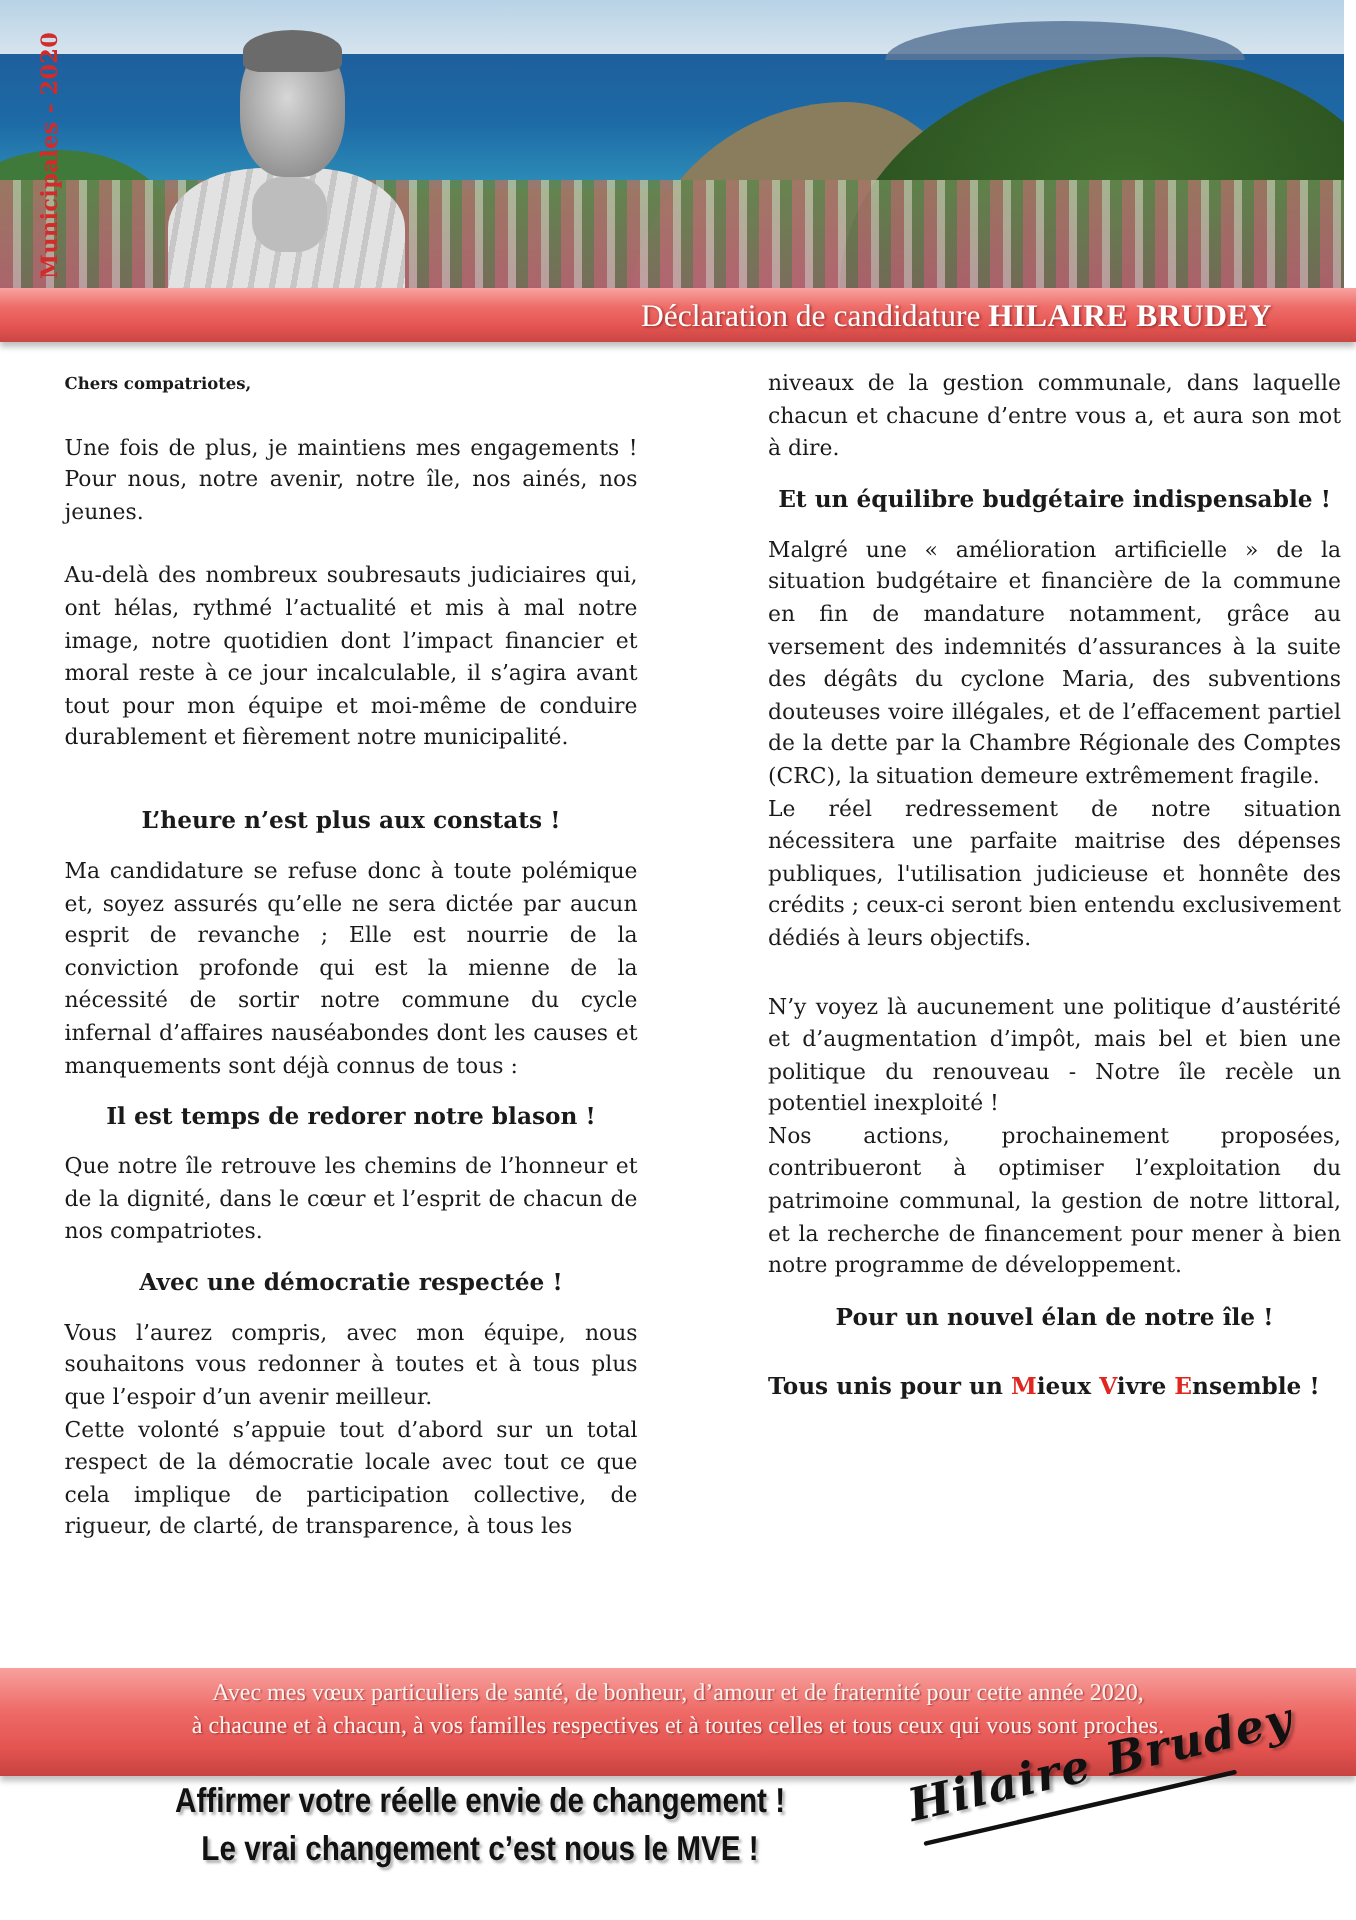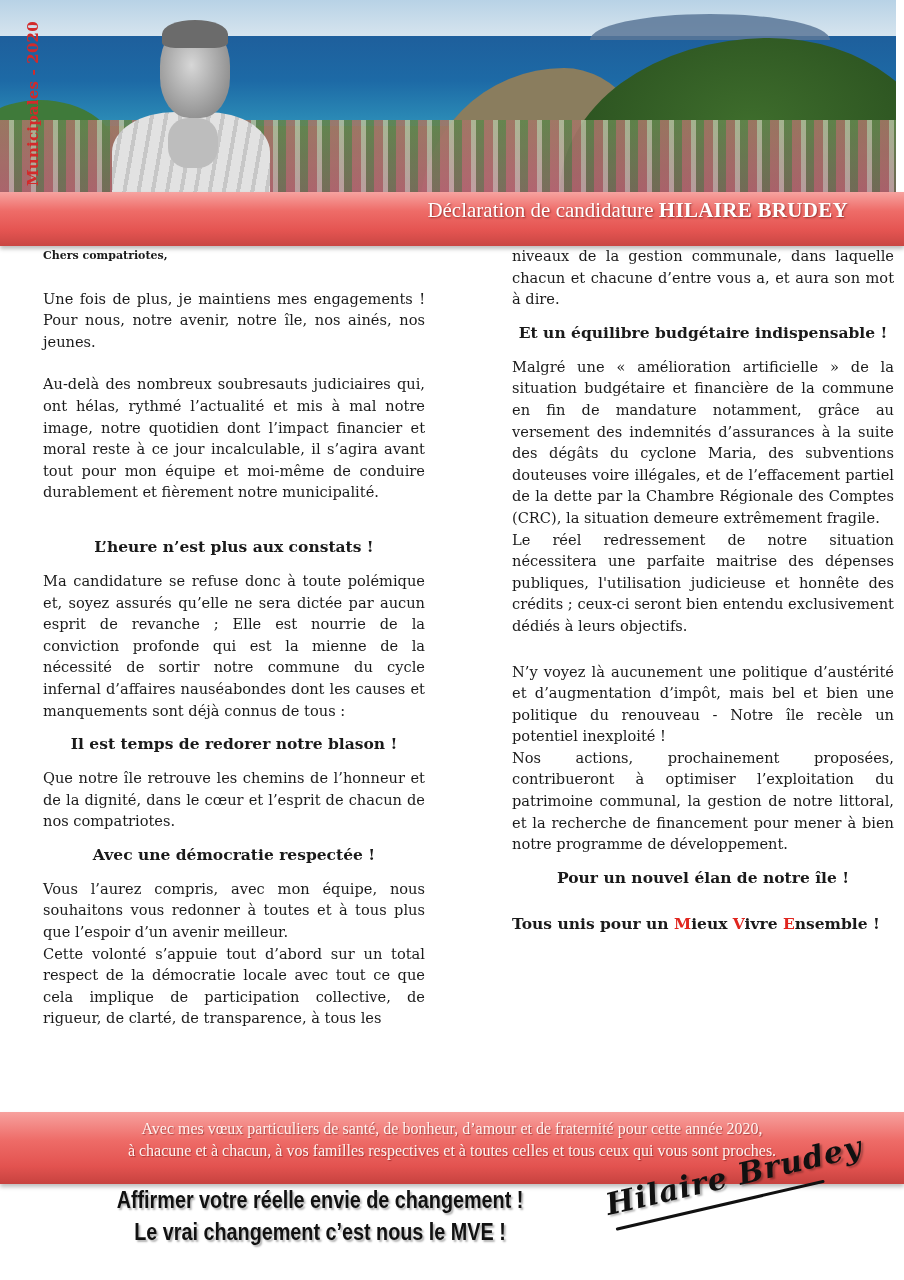--- a/index.html
+++ b/index.html
@@ -28,21 +28,21 @@
     .hero .portrait .hand { position: absolute; left: 56px; top: 98px; width: 50px; height: 50px; background: #bdbdbd; border-radius: 40%; }
     .vertical-title {
       position: absolute; left: 24px; top: 6px; width: 22px; height: 180px;
       writing-mode: vertical-rl; transform: rotate(180deg);
       font-family: "DejaVu Serif", serif; font-weight: bold; font-size: 15px; color: #d32a2a;
       text-align: left; white-space: nowrap; letter-spacing: .2px;
     }
 
     
     .ribbon-top {
-      position: absolute; left: 0; top: 192px; width: 904px; height: 54px;
+      position: absolute; left: 0; top: 192px; width: 904px; height: 36px;
       background: linear-gradient(180deg, #f7a3a0 0%, #ee6c68 35%, #e55552 70%, #c94643 100%);
       box-shadow: 0 3px 4px rgba(0,0,0,.25);
     }
     .ribbon-top .title {
       position: absolute; right: 56px; top: 6px; font-family: "Liberation Serif", serif; font-size: 21px; color: #ffffff;
       text-shadow: 1px 1px 2px rgba(80,0,0,.55); white-space: nowrap;
     }
     .ribbon-top .title b { font-weight: bold; letter-spacing: .3px; }
 
     

